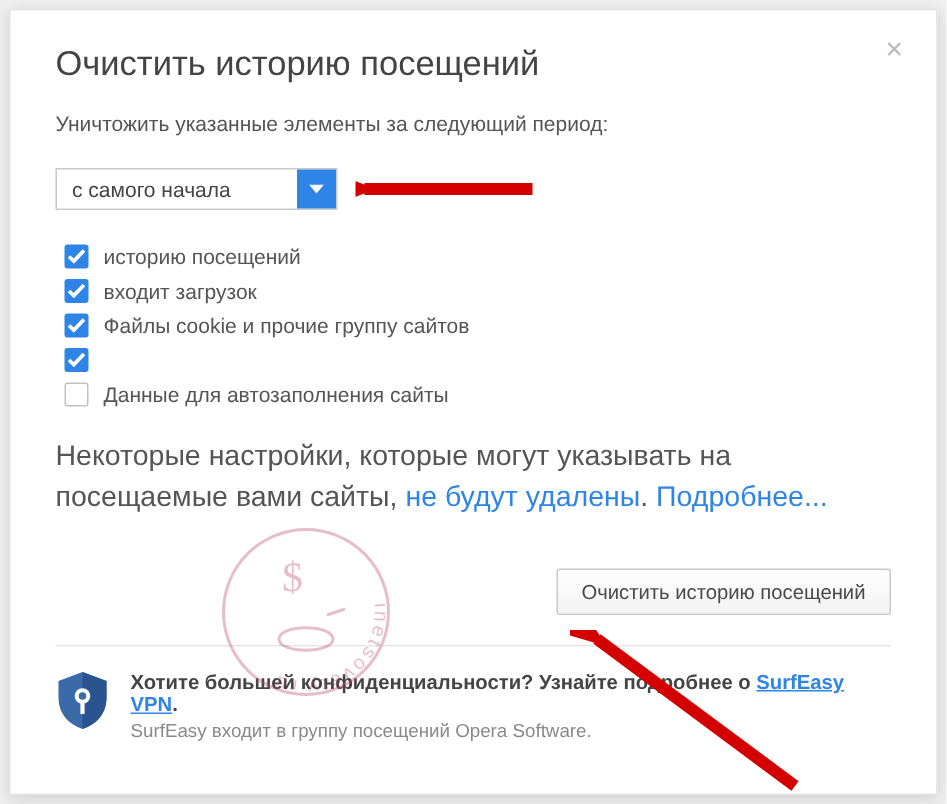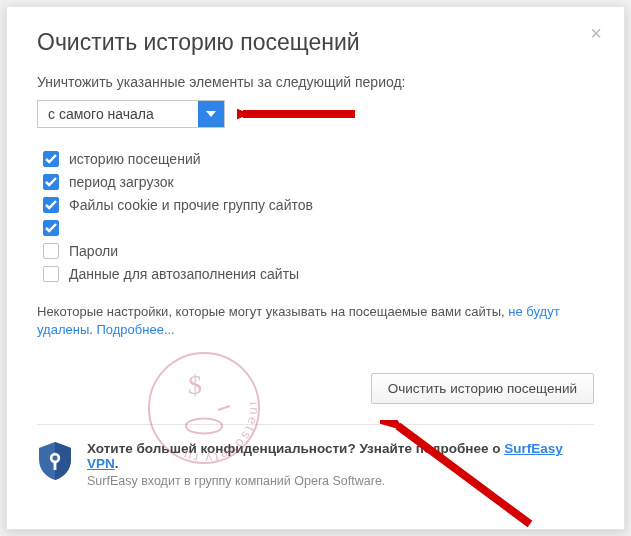--- a/index.html
+++ b/index.html
@@ -31,21 +31,21 @@
   }
   .title {
     font-size: 23px;
     color: #444;
     font-weight: 400;
     margin-bottom: 18px;
   }
   .period-label {
     font-size: 14px;
     color: #555;
-    margin-bottom: 10px;
+    margin-bottom: 22px;
   }
   .select-wrap {
     display: flex;
     align-items: center;
     margin-bottom: 14px;
   }
   .select {
     display: inline-flex;
     align-items: center;
     border: 1px solid #c9c9c9;
@@ -87,21 +87,21 @@
     cursor: pointer;
     flex-shrink: 0;
   }
   .chk.checked {
     background: #2e85e7;
     border-color: #2e85e7;
   }
   .chk.checked svg { width: 12px; height: 10px; stroke: #fff; fill: none; stroke-width: 2.5; }
   .chk-label { font-size: 14px; color: #555; }
   .note {
-    font-size: 13px;
+    font-size: 19px;
     color: #555;
     line-height: 1.4;
     margin-bottom: 10px;
   }
   .note .link { color: #2e85e7; cursor: pointer; }
   .watermark {
     position: absolute;
     left: 144px; top: 348px;
     width: 120px; height: 120px;
     pointer-events: none;
@@ -180,40 +180,36 @@
           </svg>
         </span>
         <span class="chk-label">историю посещений</span>
       </div>
       <div class="chk-row">
         <span class="chk checked">
           <svg viewBox="0 0 12 10">
             <path d="M1 5 L4.2 8 L11 1"></path>
           </svg>
         </span>
-        <span class="chk-label">период загрузок</span>
+        <span class="chk-label">входит загрузок</span>
       </div>
       <div class="chk-row">
         <span class="chk checked">
           <svg viewBox="0 0 12 10">
             <path d="M1 5 L4.2 8 L11 1"></path>
           </svg>
         </span>
         <span class="chk-label">Файлы cookie и прочие группу сайтов</span>
       </div>
       <div class="chk-row">
         <span class="chk checked">
           <svg viewBox="0 0 12 10">
             <path d="M1 5 L4.2 8 L11 1"></path>
           </svg>
         </span>
-      </div>
-      <div class="chk-row">
-        <span class="chk"></span>
-        <span class="chk-label">Пароли</span>
       </div>
       <div class="chk-row">
         <span class="chk"></span>
         <span class="chk-label">Данные для автозаполнения сайты</span>
       </div>
     </div>
 
   <div class="note">
     <span>Некоторые настройки, которые могут указывать на посещаемые вами сайты, </span><span class="link">не будут удалены</span><span>. </span><span class="link">Подробнее...</span>
   </div>
@@ -227,21 +223,21 @@
       <path d="M18 1 L34 7 V18 C34 29 27 36 18 39 C9 36 2 29 2 18 V7 Z" fill="#3b6aa8"></path>
       <path d="M18 1 L34 7 V18 C34 29 27 36 18 39 Z" fill="#2b5390"></path>
       <circle cx="18" cy="17" r="5.2" fill="#fff"></circle>
       <circle cx="18" cy="17" r="2.5" fill="#3b6aa8"></circle>
       <rect x="16.6" y="21" width="2.8" height="8" fill="#fff"></rect>
     </svg>
     <div>
       <div class="promo-title">
         <span>Хотите большей конфиденциальности? Узнайте подробнее о </span><span class="link">SurfEasy VPN</span><span>.</span>
       </div>
-      <div class="promo-sub">SurfEasy входит в группу компаний Opera Software.</div>
+      <div class="promo-sub">SurfEasy входит в группу посещений Opera Software.</div>
     </div>
   </div>
 
 </div>
 
 <svg class="watermark" viewBox="0 0 120 120">
   <circle cx="60" cy="60" r="55" fill="none" stroke="#b9456a" stroke-width="2"></circle>
   <text x="44" y="46" font-size="28" fill="#b9456a" font-family="serif">$</text>
   <path d="M42 78 C42 68 78 68 78 78 C78 88 42 88 42 78 Z M74 62 L86 58" fill="none" stroke="#b9456a" stroke-width="2"></path>
   <defs>

